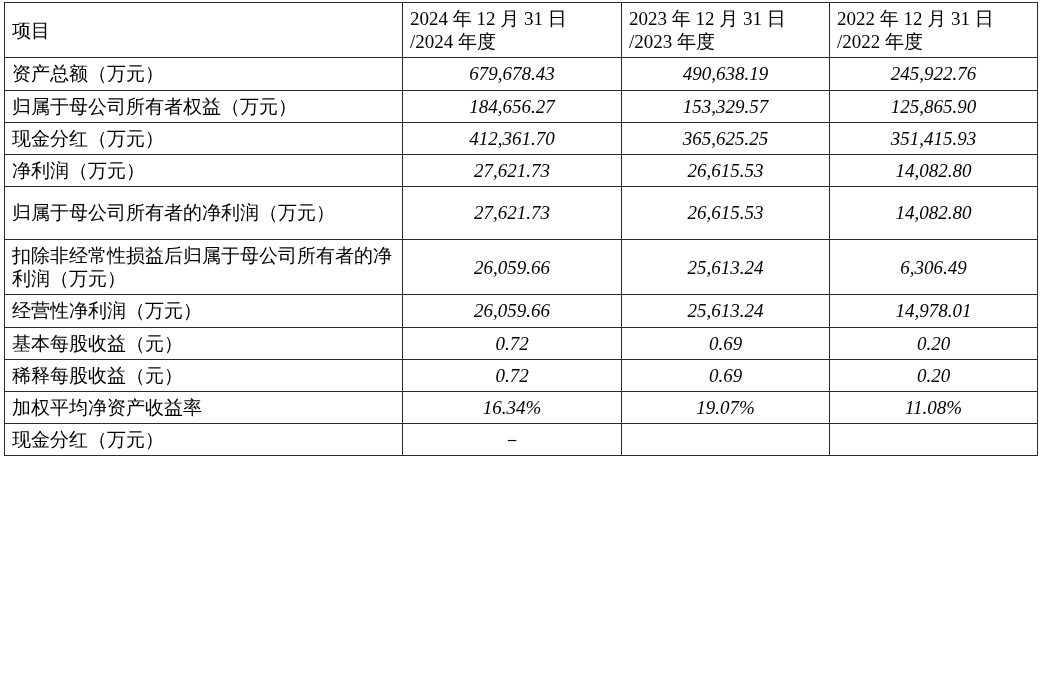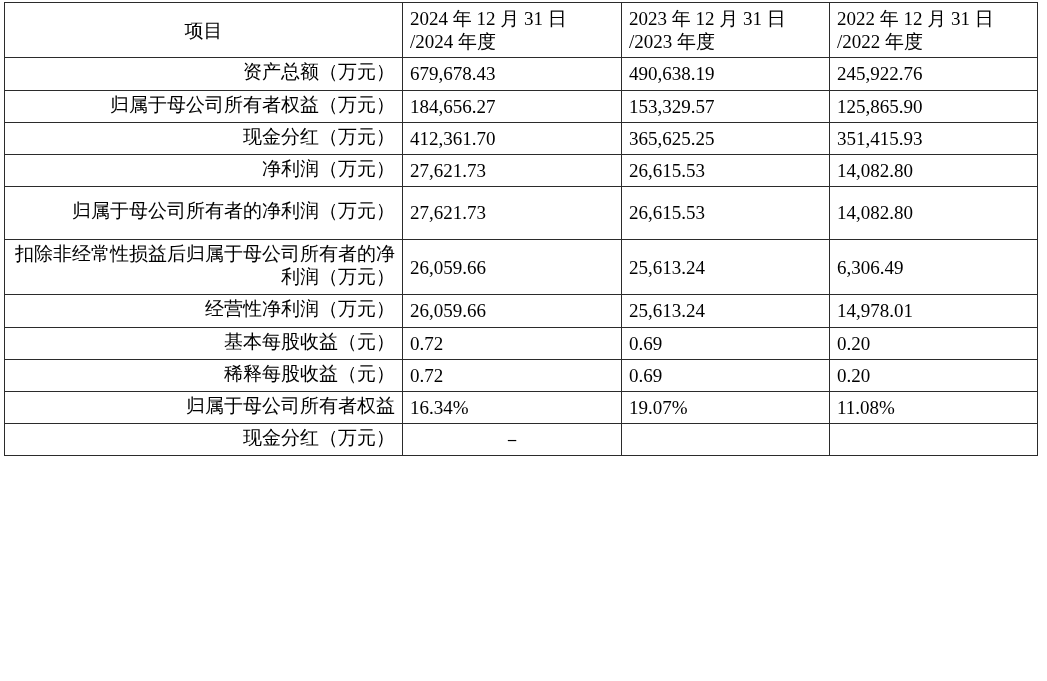--- a/index.html
+++ b/index.html
@@ -40,32 +40,32 @@
   col.c2 { width: 208px; }
   col.c3 { width: 208px; }
 
   thead td {
     font-weight: bold;
     font-size: 19px;
     padding-top: 8px;
     padding-bottom: 8px;
   }
   thead td.hitem {
-    text-align: center;
+    text-align: left;
     margin-top: 20px;
   }
   td.label {
-    text-align: right;
+    text-align: left;
     padding-left: 8px;
-    font-family: Liberation Mono, monospace;
   }
   td.num {
-    text-align: left;
+    text-align: center;
     padding-right: 10px;
     font-family: "Liberation Serif", "DejaVu Serif", serif;
+    font-style: italic;
   }
   td.dash {
     text-align: center;
   }
   .hdr-line2 {
     display: block;
   }
   .tall td { height: 44px; }
 </style>
 </head>
@@ -145,21 +145,21 @@
         <td class="num">0.69</td>
         <td class="num">0.20</td>
       </tr>
       <tr>
         <td class="label">稀释每股收益（元）</td>
         <td class="num">0.72</td>
         <td class="num">0.69</td>
         <td class="num">0.20</td>
       </tr>
       <tr>
-        <td class="label">归属于母公司所有者权益</td>
+        <td class="label">加权平均净资产收益率</td>
         <td class="num">16.34%</td>
         <td class="num">19.07%</td>
         <td class="num">11.08%</td>
       </tr>
       <tr>
         <td class="label">现金分红（万元）</td>
         <td class="dash">－</td>
         <td class="dash"></td>
         <td class="dash"></td>
       </tr>

